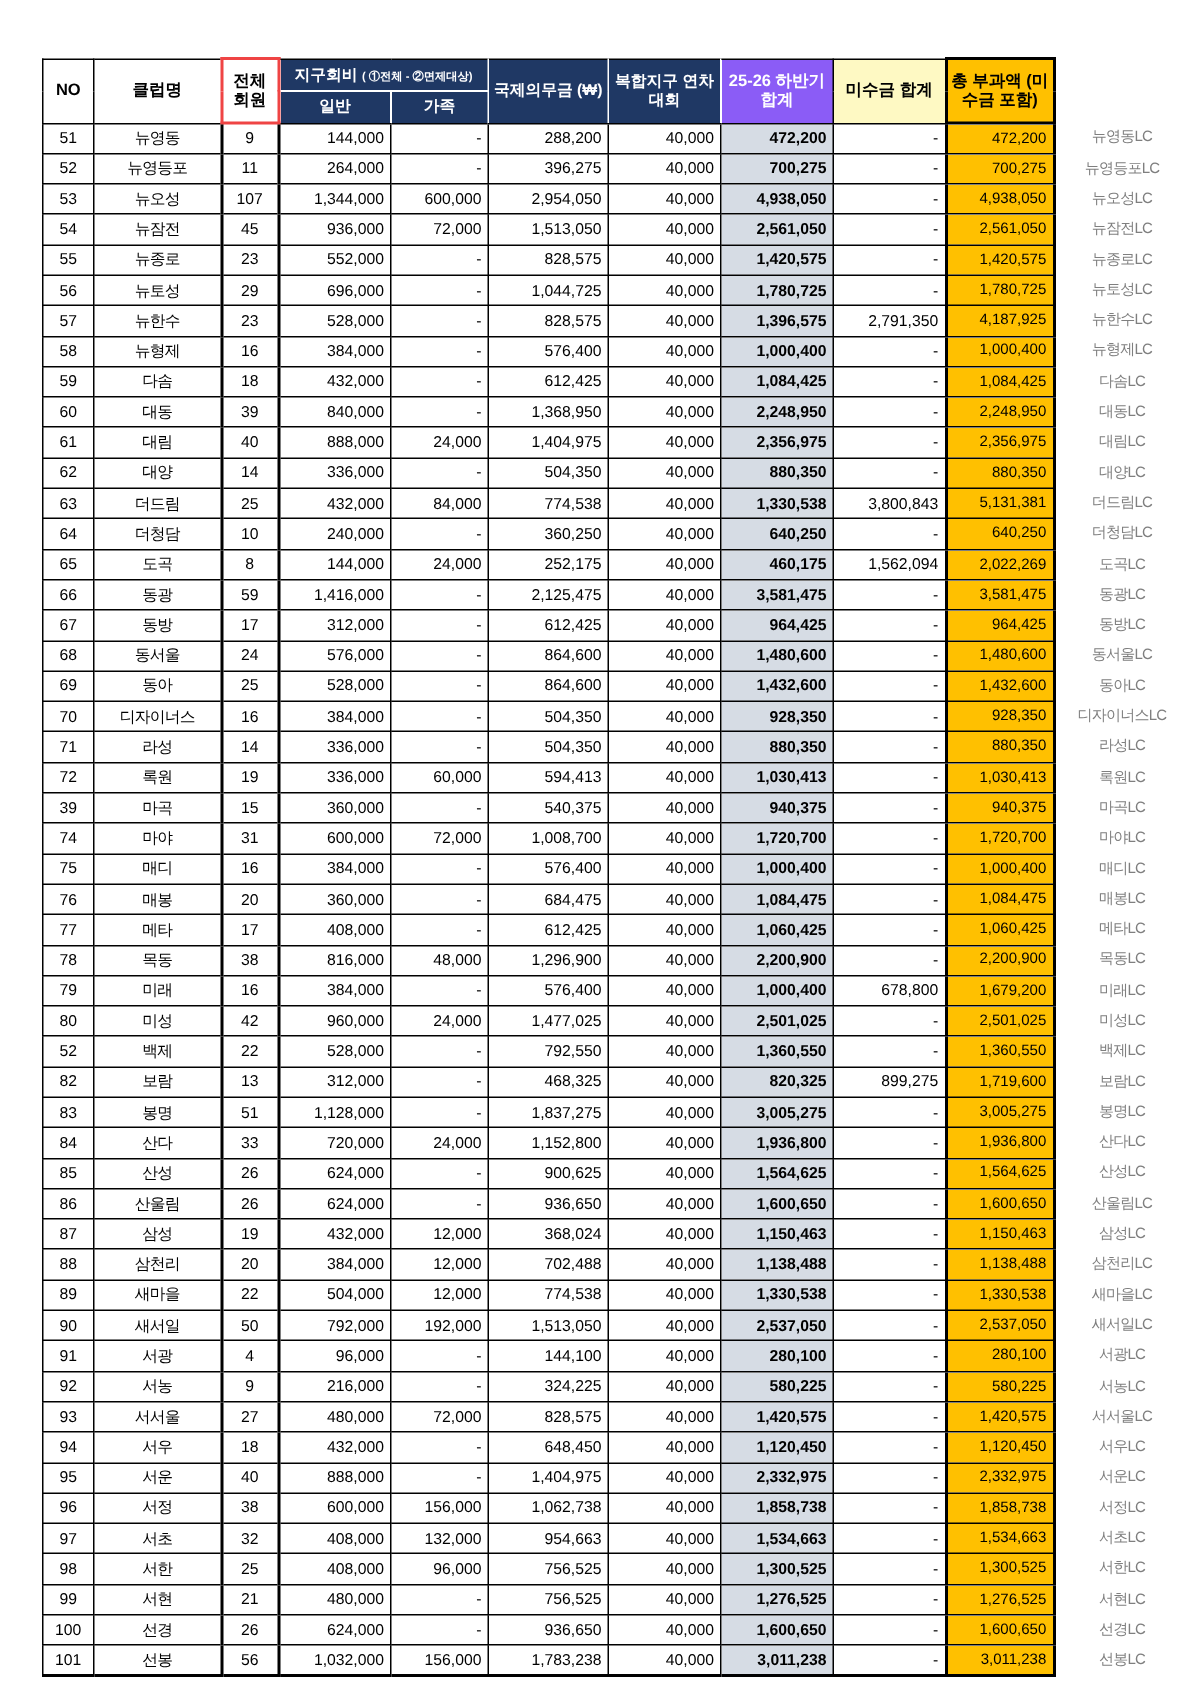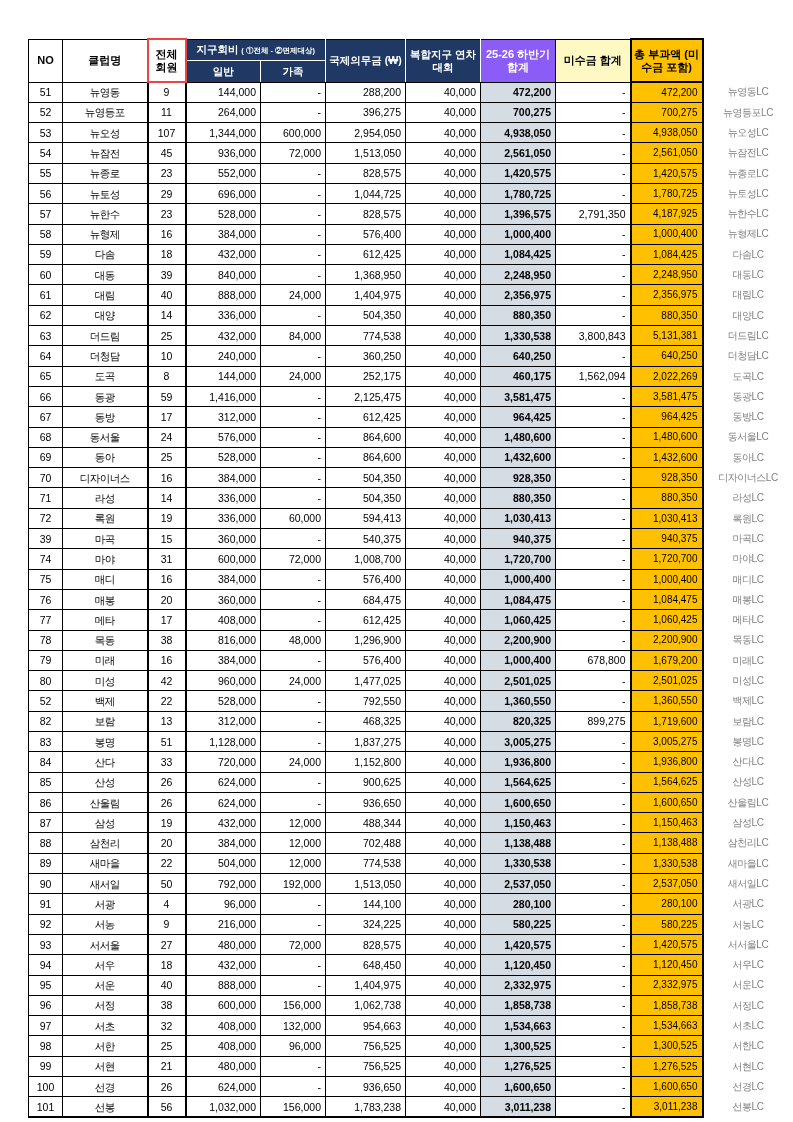--- a/index.html
+++ b/index.html
@@ -578,21 +578,21 @@
         <td class="c-num">-</td>
         <td class="c-total">1,600,650</td>
         <td class="c-label">산울림LC</td>
       </tr>
         <tr class="">
         <td class="c-no">87</td>
         <td class="c-name">삼성</td>
         <td class="c-mem">19</td>
         <td class="c-num">432,000</td>
         <td class="c-num">12,000</td>
-        <td class="c-num">488,344</td>
+        <td class="c-num">368,024</td>
         <td class="c-num">40,000</td>
         <td class="c-half">1,150,463</td>
         <td class="c-num">-</td>
         <td class="c-total">1,150,463</td>
         <td class="c-label">삼성LC</td>
       </tr>
         <tr class="">
         <td class="c-no">88</td>
         <td class="c-name">삼천리</td>
         <td class="c-mem">20</td>

